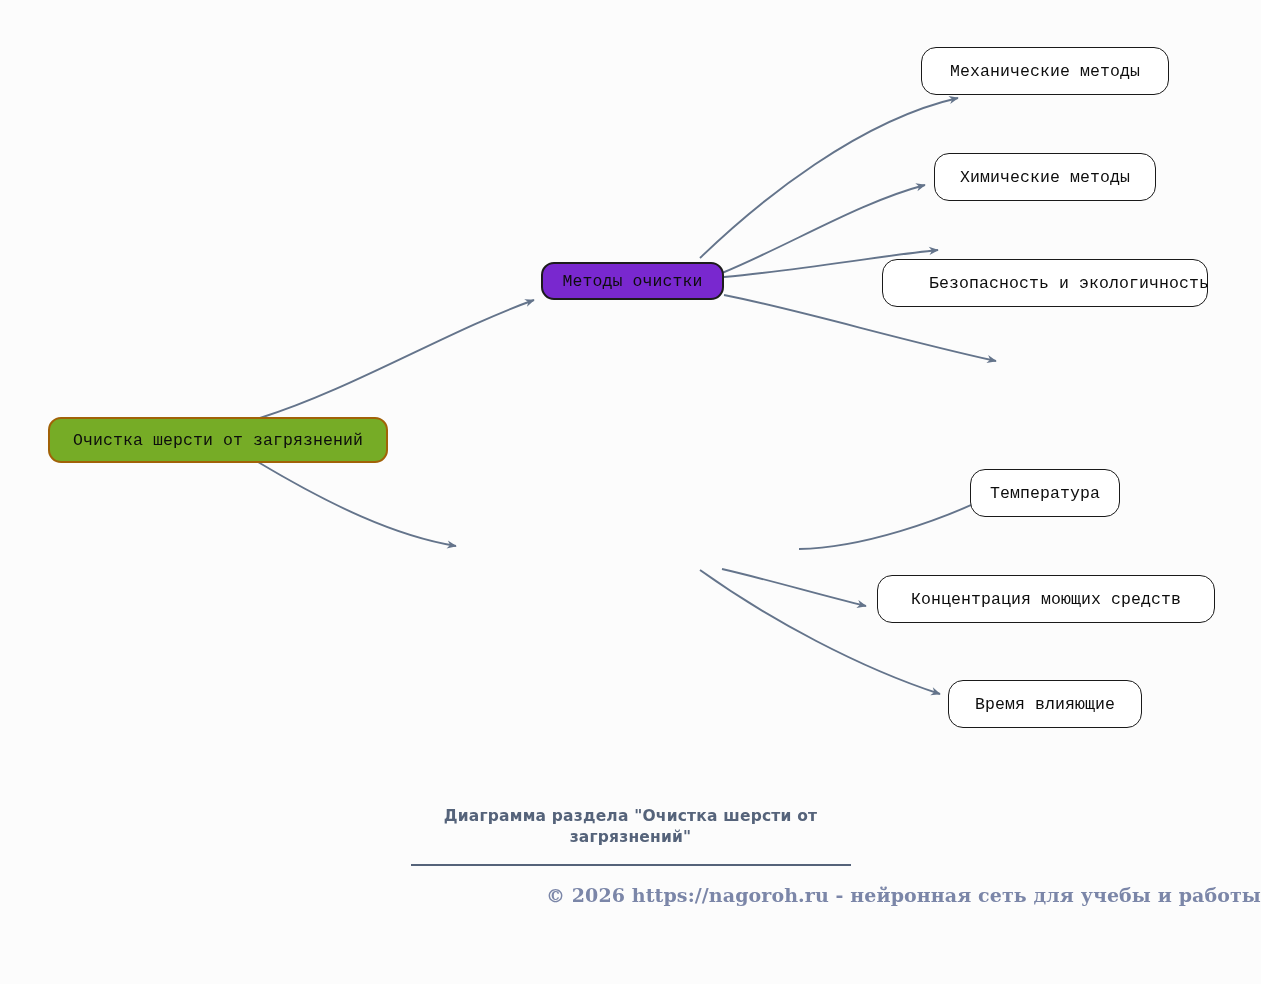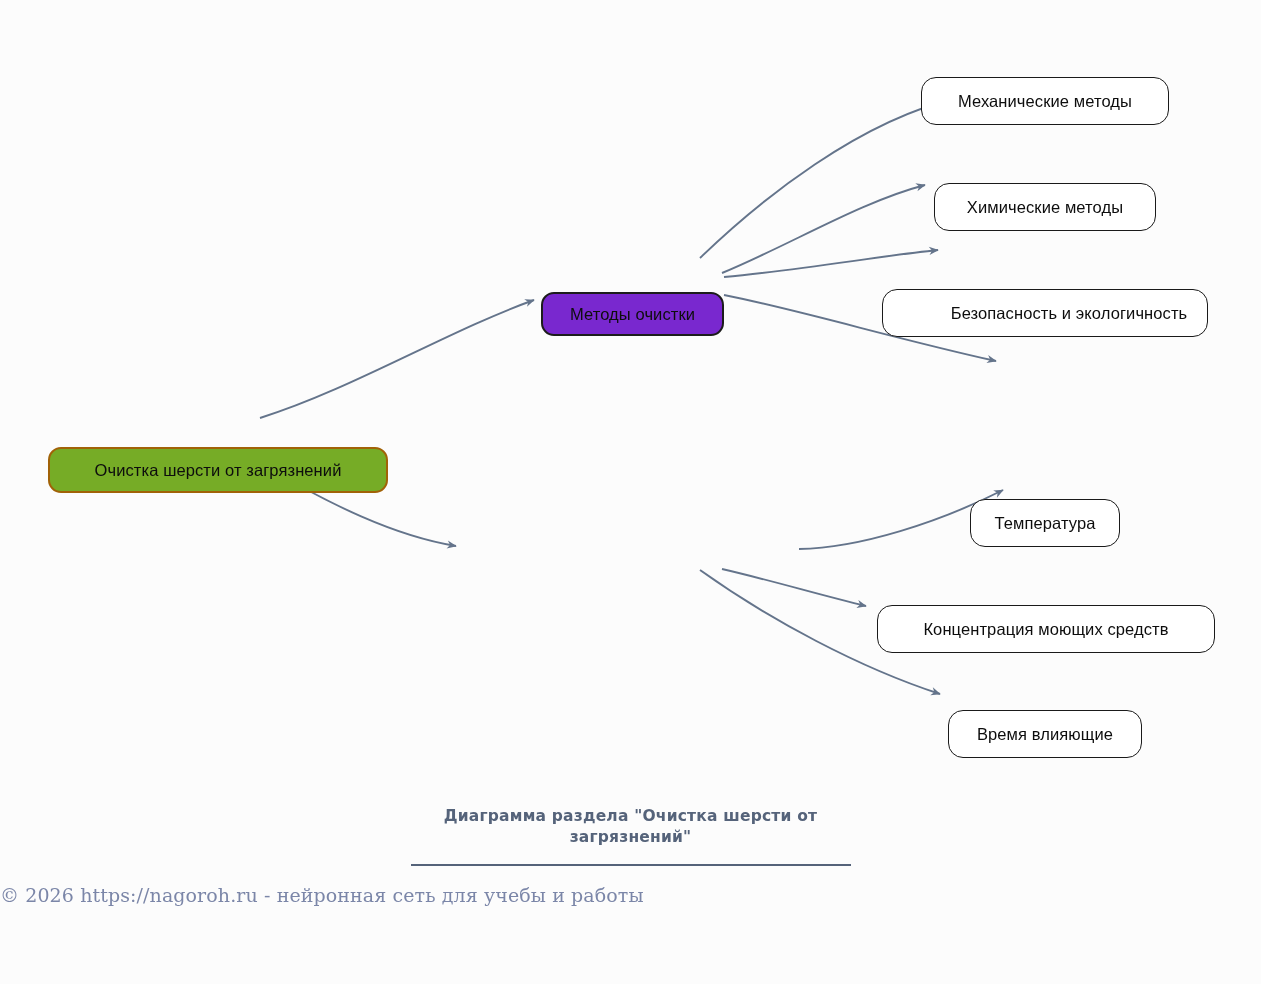--- a/index.html
+++ b/index.html
@@ -32,25 +32,24 @@
   }
   .node {
     position: absolute;
     box-sizing: border-box;
     display: flex;
     align-items: center;
     justify-content: center;
     text-align: center;
     white-space: nowrap;
     border-radius: 14px;
-    font-family: Liberation Sans, sans-serif;
+    font-family: Liberation Mono, monospace;
     font-size: 17px;
     color: #0d0d0d;
     letter-spacing: 0.1px;
-    margin-top: 30px;
   }
   .node-root {
     background: #76ac26;
     border: 2px solid #a16207;
     border-radius: 13px;
     font-size: 16.5px;
   }
   .node-branch {
     background: #7928cf;
     border: 2px solid #1c1c1c;
@@ -84,25 +83,26 @@
     width: 440px;
     height: 0;
     margin: 16px auto 0 auto;
     border-top: 2px solid #55637a;
   }
   .footer-text {
     position: absolute;
     left: 0;
     top: 884px;
     width: 1261px;
-    text-align: left;
+    text-align: right;
     font-family: "DejaVu Serif", serif;
     font-size: 19px;
     color: #7b86a8;
     letter-spacing: 0.1px;
+    font-weight: bold;
   }
 </style>
 </head>
 <body>
 
 <div id="canvas">
 
   <svg class="mm-svg" viewBox="0 0 1261 984" xmlns="http://www.w3.org/2000/svg">
     <defs>
       <marker id="arrowhead" markerWidth="11" markerHeight="9" refX="9.4" refY="4.5" orient="auto" markerUnits="userSpaceOnUse">
@@ -119,21 +119,21 @@
       <path d="M 799,549 C 860,548 940,522 1003,490"></path>
       <path d="M 722,569 C 770,580 820,595 866,606"></path>
       <path d="M 700,570 C 770,620 860,668 940,694"></path>
     </g>
   </svg>
 
   <div class="node node-root" style="left:48px; top:417px; width:340px; height:46px;">
     <span>Очистка шерсти от загрязнений</span>
   </div>
 
-  <div class="node node-branch" style="left:541px; top:262px; width:183px; height:44px;">
+  <div class="node node-branch" style="left:541px; top:262px; width:183px; height:38px;">
     <span>Методы очистки</span>
   </div>
 
 
   <div class="node node-leaf" style="left:921px; top:47px; width:248px; height:48px;">
     <span>Механические методы</span>
   </div>
 
   <div class="node node-leaf" style="left:934px; top:153px; width:222px; height:48px;">
     <span>Химические методы</span>

